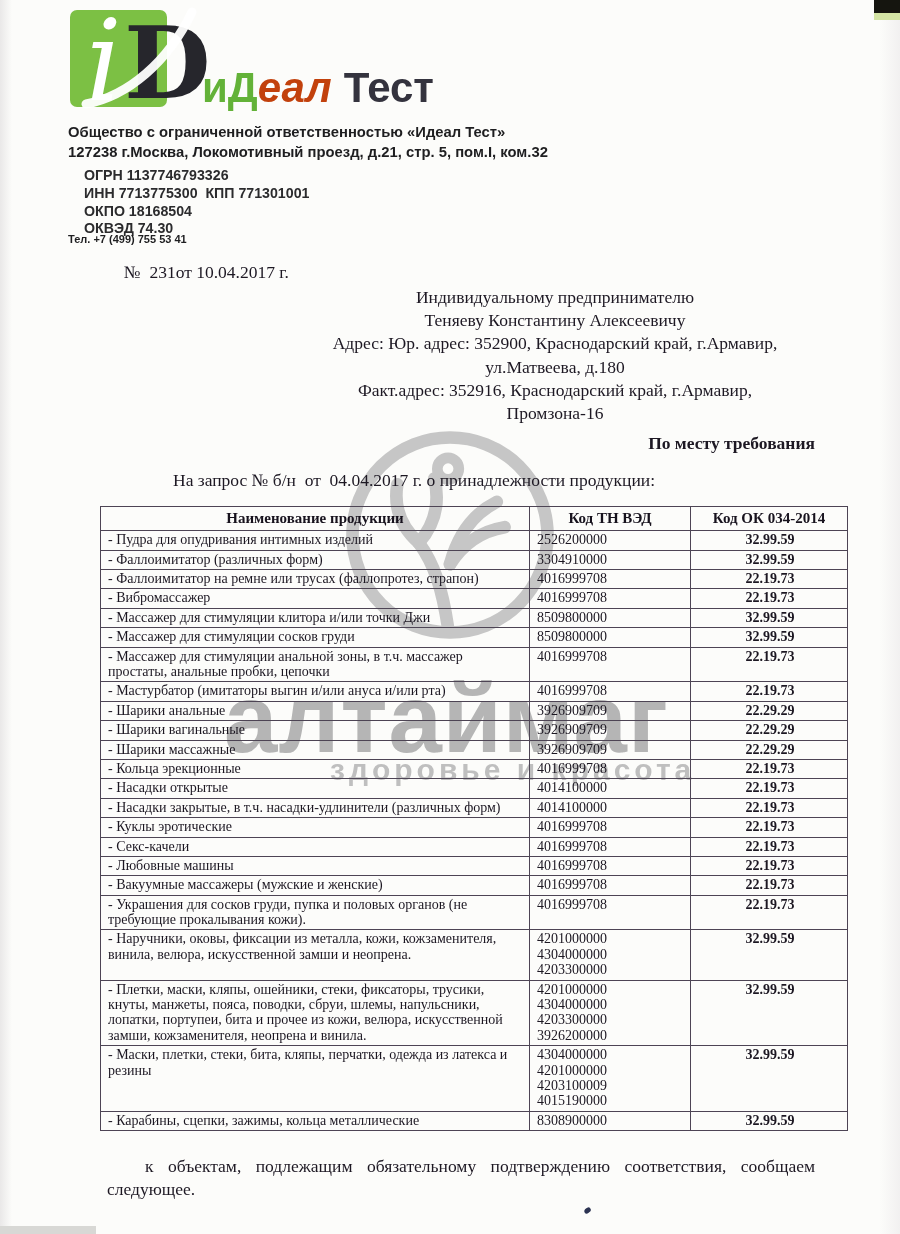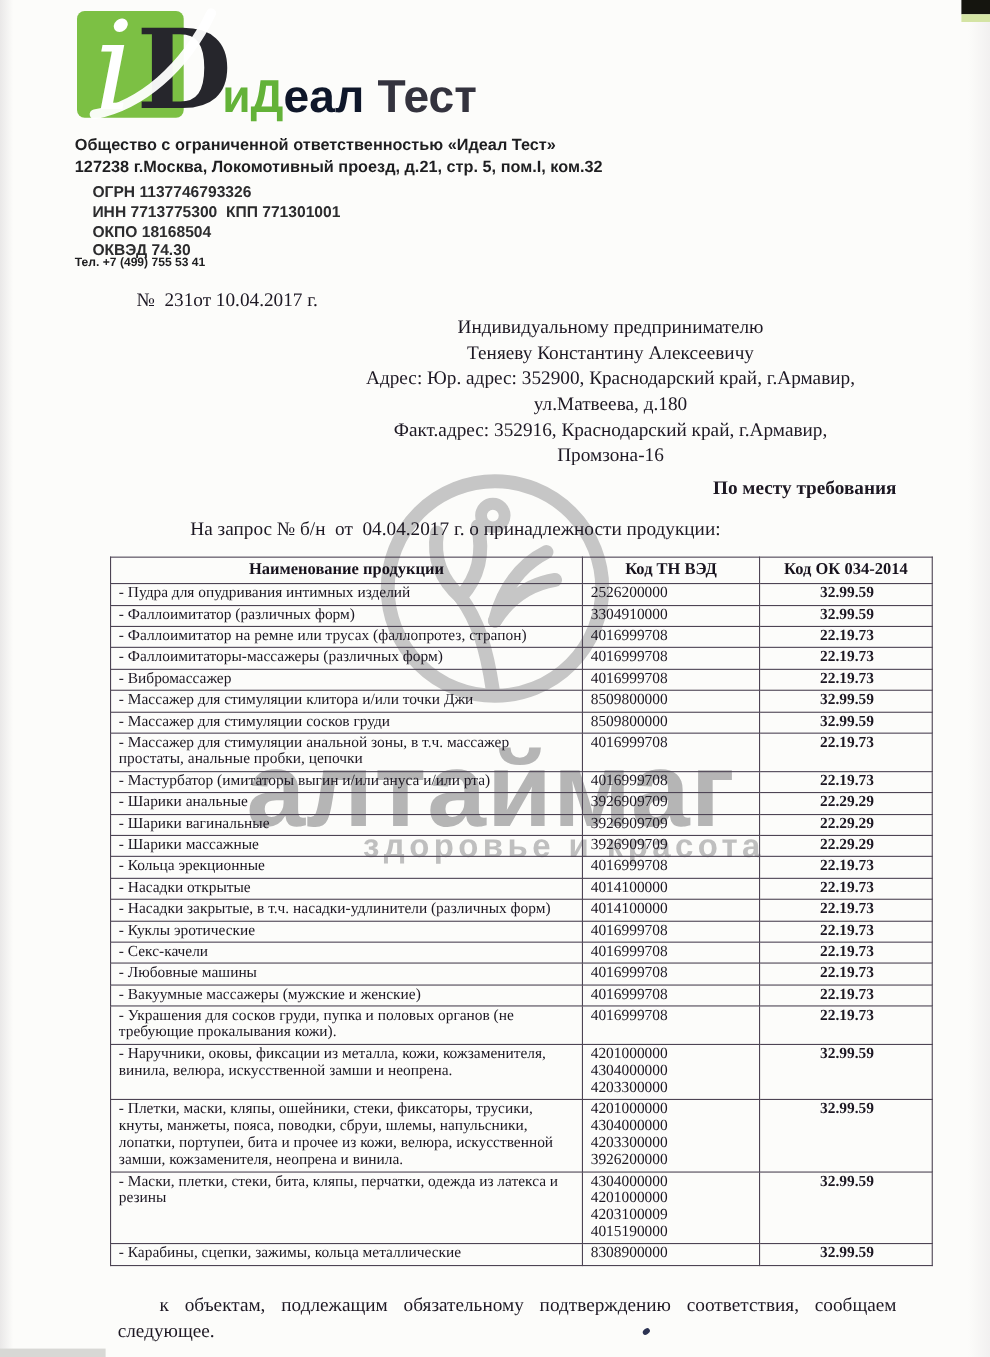--- a/index.html
+++ b/index.html
@@ -25,21 +25,21 @@
   
   .logo-square{position:absolute;left:70px;top:10px;width:97px;height:97px;background:#7cc044;border-radius:7px;z-index:2;}
   .logo-i{position:absolute;left:86px;top:16px;z-index:3;font-family:"DejaVu Serif",serif;font-style:italic;
         font-size:112px;line-height:90px;color:#ffffff;}
   .logo-d{position:absolute;left:124px;top:20px;z-index:4;font-family:"DejaVu Serif",serif;font-weight:700;
         font-size:100px;line-height:86px;color:#26262c;}
   .logo-swoosh{position:absolute;left:70px;top:6px;width:145px;height:104px;z-index:5;}
   .logo-word{position:absolute;left:202px;top:66px;z-index:3;font-family:"Liberation Sans",sans-serif;
         font-size:42px;line-height:44px;letter-spacing:0;}
   .lw-green{color:#63b238;font-weight:700;}
-  .lw-gray{color:#0f172a;font-weight:600;}
+  .lw-gray{color:#c2410c;font-weight:600;font-style:italic;}
   .lw-dark{color:#34333e;font-weight:700;margin-left:12px;}
 
   .company-lines{position:absolute;left:68px;top:122px;z-index:2;font-family:"Liberation Sans",sans-serif;
         font-size:14.8px;line-height:20px;font-weight:700;color:#1e1e20;}
   .reg-lines{position:absolute;left:84px;top:167px;z-index:2;font-family:"Liberation Sans",sans-serif;
         font-size:14.2px;line-height:17.8px;font-weight:700;color:#2b2b2d;}
   .phone{position:absolute;left:68px;top:233px;z-index:2;font-family:"Liberation Sans",sans-serif;
         font-size:11px;font-weight:700;color:#1e1e20;}
 
   
@@ -151,27 +151,20 @@
             <td class="ok">32.99.59</td>
           </tr>
           <tr>
             <td class="name">- Фаллоимитатор на ремне или трусах (фаллопротез, страпон)</td>
             <td class="code">
               <div>4016999708</div>
             </td>
             <td class="ok">22.19.73</td>
           </tr>
           <tr>
-            <td class="name">- Фаллоимитаторы-массажеры (различных форм)</td>
-            <td class="code">
-              <div>4016999708</div>
-            </td>
-            <td class="ok">22.19.73</td>
-          </tr>
-          <tr>
             <td class="name">- Вибромассажер</td>
             <td class="code">
               <div>4016999708</div>
             </td>
             <td class="ok">22.19.73</td>
           </tr>
           <tr>
             <td class="name">- Массажер для стимуляции клитора и/или точки Джи</td>
             <td class="code">
               <div>8509800000</div>

